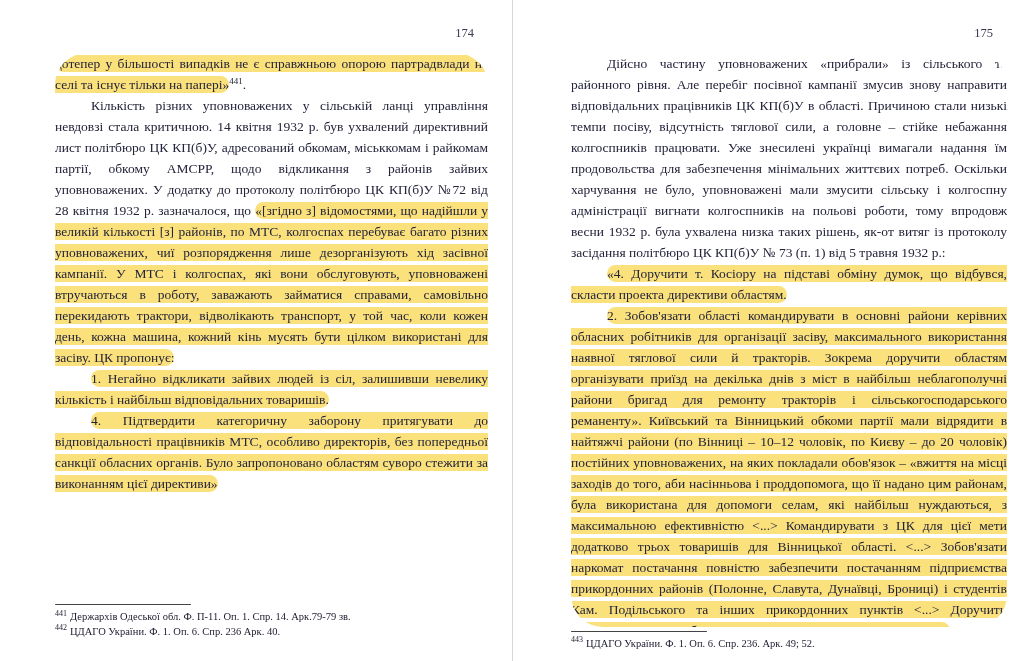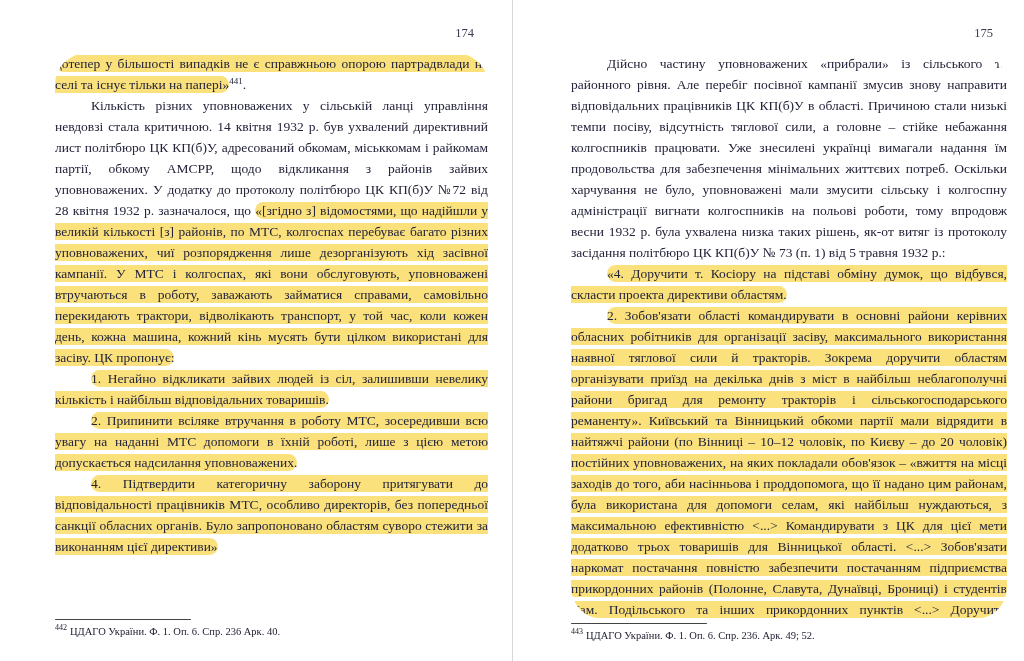--- a/index.html
+++ b/index.html
@@ -8,21 +8,21 @@
     --ink:#23233a;
     --page-bg:#ffffff;
   }
   *{margin:0;padding:0;box-sizing:border-box;border-radius:32px;}
   html,body{width:1024px;height:661px;overflow:hidden;background:var(--page-bg);}
   body{font-family:"Liberation Serif","DejaVu Serif",serif;color:var(--ink);}
   .spread{display:flex;width:1024px;height:661px;background:var(--page-bg);}
   .page{width:512px;height:661px;display:flex;flex-direction:column;background:var(--page-bg);}
   .page-left{padding:26px 24px 22px 55px;}
   .divider{width:1px;background:var(--divider);height:661px;flex:0 0 1px;}
-  .page-right{padding:26px 17px 18px 58px;width:511px;}
+  .page-right{padding:26px 17px 10px 58px;width:511px;}
   .page-number{text-align:right;font-size:12.5px;color:#3a3a50;padding-right:14px;margin-bottom:12px;}
   .content{flex:1 1 auto;overflow:hidden;}
   .para{font-size:13.5px;line-height:21px;text-align:justify;text-indent:36px;}
   .para.cont{text-indent:0;}
   .hl{background:var(--hl);padding:1px 0;}
   sup.fnref{font-size:9px;vertical-align:super;line-height:0;}
   .footnotes{flex:0 0 auto;margin-top:auto;padding-top:4px;}
   .fn-rule{width:136px;border-top:1px solid #444;margin-bottom:5px;}
   .footnote{font-size:10.5px;line-height:14.5px;color:#1c1c30;}
   .footnote sup{font-size:8px;vertical-align:super;line-height:0;margin-right:3px;}
@@ -31,25 +31,25 @@
 <body>
 
 <div class="spread">
 
   <section class="page page-left">
     <div class="page-number">174</div>
     <div class="content">
       <p class="para cont"><span class="hl">дотепер у більшості випадків не є справжньою опорою партрадвлади на селі та існує тільки на папері»</span><sup class="fnref">441</sup><span>.</span></p>
       <p class="para"><span>Кількість різних уповноважених у сільській ланці управління невдовзі стала критичною. 14 квітня 1932 р. був ухвалений директивний лист політбюро ЦК КП(б)У, адресований обкомам, міськкомам і райкомам партії, обкому АМСРР, щодо відкликання з районів зайвих уповноважених. У додатку до протоколу політбюро ЦК КП(б)У №72 від 28 квітня 1932 р. зазначалося, що </span><span class="hl">«[згідно з] відомостями, що надійшли у великій кількості [з] районів, по МТС, колгоспах перебуває багато різних уповноважених, чиї розпорядження лише дезорганізують хід засівної кампанії. У МТС і колгоспах, які вони обслуговують, уповноважені втручаються в роботу, заважають займатися справами, самовільно перекидають трактори, відволікають транспорт, у той час, коли кожен день, кожна машина, кожний кінь мусять бути цілком використані для засіву. ЦК пропонує:</span></p>
       <p class="para"><span class="hl">1. Негайно відкликати зайвих людей із сіл, залишивши невелику кількість і найбільш відповідальних товаришів.</span></p>
-      <p class="para"><span class="hl">2. Припинити всіляке втручання в роботу МТС, зосередивши всю увагу на наданні МТС допомоги в їхній роботі, лише з цією метою допускається надсилання уповноважених.</span></p>
       <p class="para"><span class="hl">4. Підтвердити категоричну заборону притягувати до відповідальності працівників МТС, особливо директорів, без попередньої санкції обласних органів. Було запропоновано областям суворо стежити за виконанням цієї директиви»</span></p>
     </div>
     <div class="footnotes">
       <div class="fn-rule"></div>
+      <div class="footnote"><sup>441</sup><span>Держархів Одеської обл. Ф. П-11. Оп. 1. Спр. 14. Арк.79-79 зв.</span></div>
       <div class="footnote"><sup>442</sup><span>ЦДАГО України. Ф. 1. Оп. 6. Спр. 236 Арк. 40.</span></div>
     </div>
   </section>
 
   <div class="divider"></div>
 
   <section class="page page-right">
     <div class="page-number">175</div>
     <div class="content">
       <p class="para"><span>Дійсно частину уповноважених «прибрали» із сільського та районного рівня. Але перебіг посівної кампанії змусив знову направити відповідальних працівників ЦК КП(б)У в області. Причиною стали низькі темпи посіву, відсутність тяглової сили, а головне – стійке небажання колгоспників працювати. Уже знесилені українці вимагали надання їм продовольства для забезпечення мінімальних життєвих потреб. Оскільки харчування не було, уповноважені мали змусити сільську і колгоспну адміністрації вигнати колгоспників на польові роботи, тому впродовж весни 1932 р. була ухвалена низка таких рішень, як-от витяг із протоколу засідання політбюро ЦК КП(б)У № 73 (п. 1) від 5 травня 1932 р.:</span></p>

